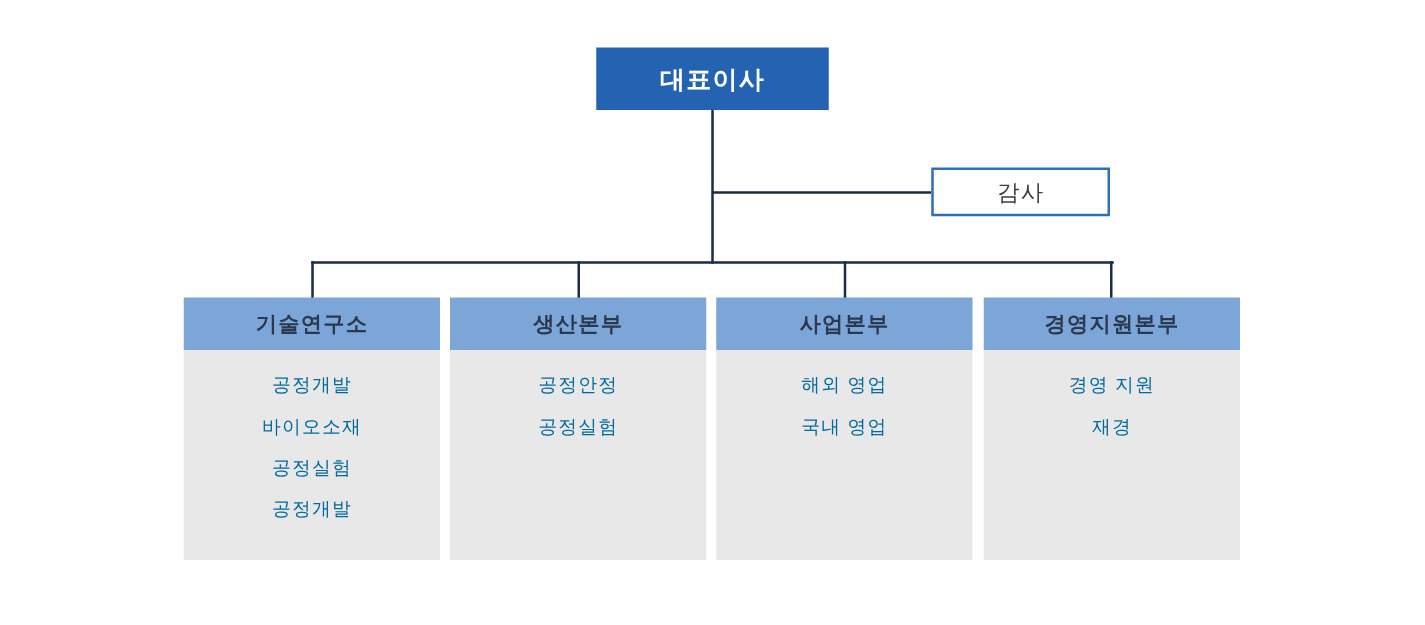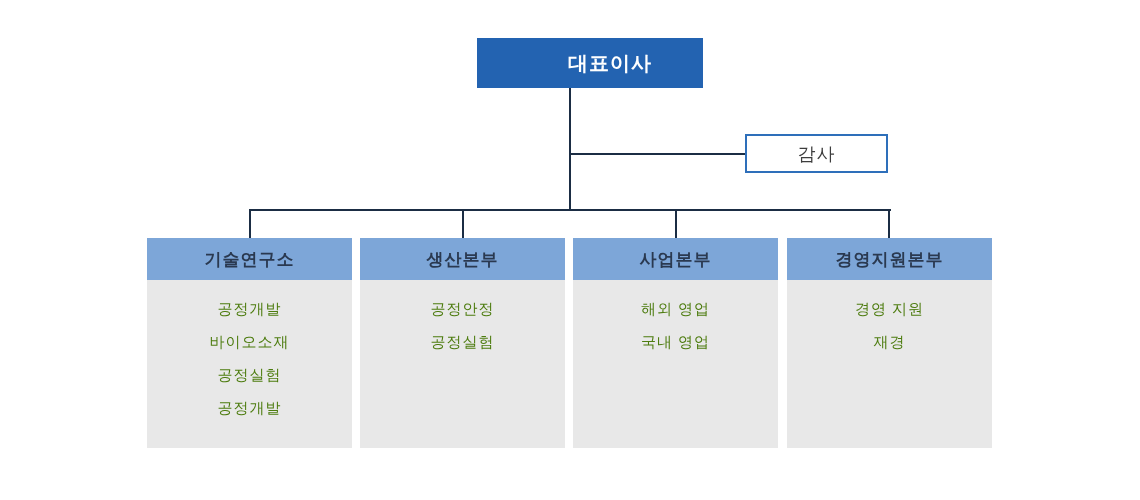--- a/index.html
+++ b/index.html
@@ -25,21 +25,20 @@
   .root-box {
     position: absolute;
     left: 477px; top: 38px;
     width: 186px; height: 50px;
     background: #2363b1;
     color: #ffffff;
     font-size: 20px;
     font-weight: bold;
     display: flex; align-items: center; justify-content: center;
     letter-spacing: 1px;
-    padding-left: 40px;
   }
 
   
   .auditor-box {
     position: absolute;
     left: 745px; top: 134px;
     width: 139px; height: 35px;
     background: #ffffff;
     border: 2px solid #2e6fba;
     color: #3d3d3d;
@@ -76,21 +75,21 @@
     height: 168px;
     background: #e8e8e8;
     box-sizing: border-box;
     padding-top: 12px;
   }
   .dept-item {
     height: 33px;
     line-height: 33px;
     text-align: center;
     font-size: 15px;
-    color: #4d7c0f;
+    color: #0369a1;
     letter-spacing: 1px;
   }
 </style>
 </head>
 <body>
 
 <div id="canvas">
 
   <div class="line" id="line-ceo-v"></div>
   <div class="line" id="line-auditor-h"></div>

